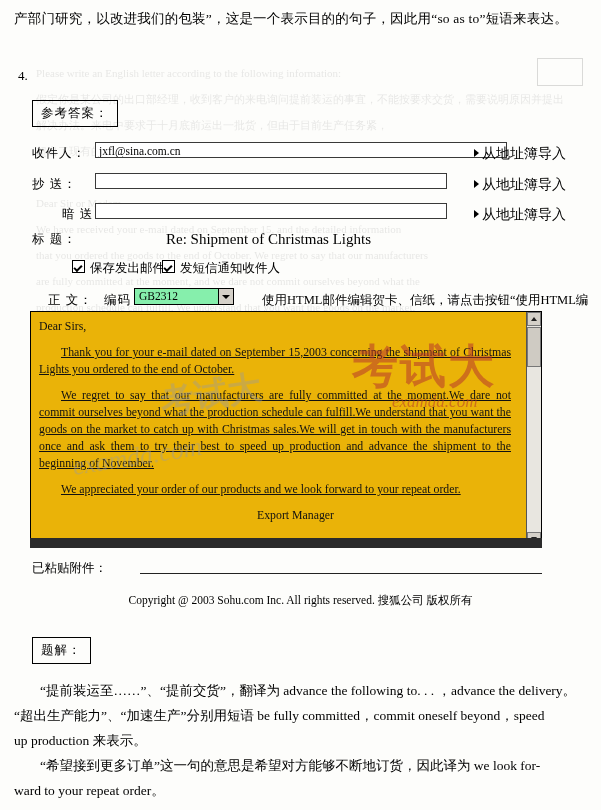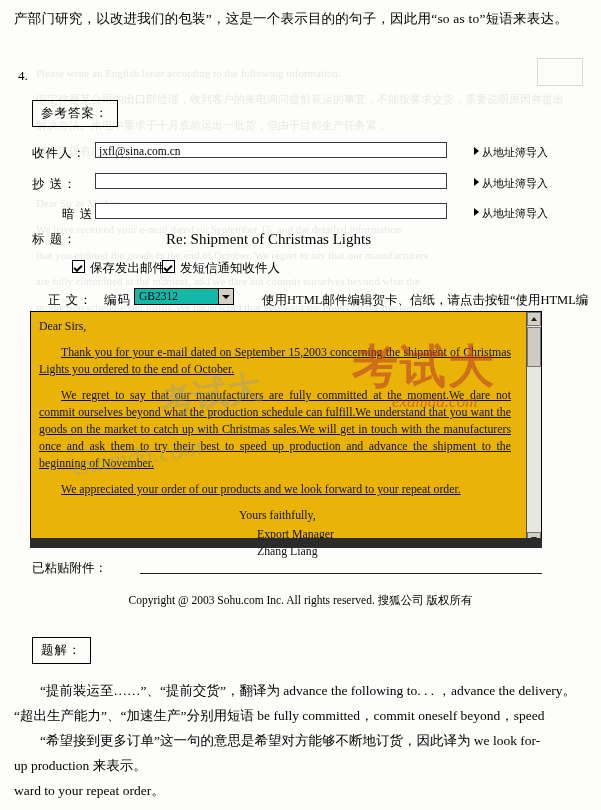--- a/index.html
+++ b/index.html
@@ -87,21 +87,21 @@
     font-family: "Liberation Serif", serif;
     font-size: 11.5px;
     padding: 1px 3px;
     color: #000;
     line-height: 14px;
     overflow: hidden;
     white-space: nowrap;
   }
   .addr-link {
     position: absolute;
-    font-size: 11px;
+    font-size: 14px;
     color: #000;
     letter-spacing: 0px;
     white-space: nowrap;
   }
   .tri {
     display: inline-block;
     width: 0; height: 0;
     border-left: 5px solid #000;
     border-top: 4px solid transparent;
     border-bottom: 4px solid transparent;
@@ -129,21 +129,21 @@
     top: 4px;
     width: 6px;
     height: 3px;
     border-left: 2px solid #000;
     border-bottom: 2px solid #000;
     transform: rotate(-45deg);
   }
   .select-box {
     position: absolute;
     border: 1px solid #000;
-    background: #14b8a6;
+    background: #86efac;
     height: 17px;
     box-sizing: border-box;
     font-size: 11.5px;
     line-height: 15px;
     padding-left: 4px;
     color: #000;
   }
   .select-arrow {
     position: absolute;
     right: 0px;
@@ -355,21 +355,21 @@
 
     <div class="para-top">产部门研究，以改进我们的包装”，这是一个表示目的的句子，因此用“so as to”短语来表达。</div>
 
     <div class="corner-box"></div>
 
     <div class="num4">4.</div>
 
     <div class="label-box" id="ref-answer-box">参考答案：</div>
 
     <div class="form-label" style="left:32px; top:145px;">收件人：</div>
-    <div class="inputbox" style="left:95px; top:142px; width:352px;">jxfl@sina.com.cn</div>
+    <div class="inputbox" style="left:95px; top:142px; width:412px;">jxfl@sina.com.cn</div>
     <div class="addr-link" style="left:474px; top:145px;"><span class="tri"></span><span>从地址簿导入</span></div>
 
     <div class="form-label" style="left:32px; top:176px;">抄  送：</div>
     <div class="inputbox" style="left:95px; top:173px; width:352px;"></div>
     <div class="addr-link" style="left:474px; top:176px;"><span class="tri"></span><span>从地址簿导入</span></div>
 
     <div class="form-label" style="left:32px; top:206px;padding-left:30px;">暗  送：</div>
     <div class="inputbox" style="left:95px; top:203px; width:352px;"></div>
     <div class="addr-link" style="left:474px; top:206px;"><span class="tri"></span><span>从地址簿导入</span></div>
 
@@ -390,45 +390,43 @@
       <span class="select-arrow"></span>
     </div>
     <div class="editor-note" style="left:262px; top:292px;">使用HTML邮件编辑贺卡、信纸，请点击按钮“使用HTML编辑”</div>
 
     <div class="editor">
       <div class="editor-inner">
         <p>Dear Sirs,</p>
         <p class="indent">Thank you for your e-mail dated on September 15,2003 concerning the shipment of Christmas Lights you ordered to the end of October.</p>
         <p class="indent">We regret to say that our manufacturers are fully committed at the moment.We dare not commit ourselves beyond what the production schedule can fulfill.We understand that you want the goods on the market to catch up with Christmas sales.We will get in touch with the manufacturers once and ask them to try their best to speed up production and advance the shipment to the beginning of November.</p>
         <p class="indent">We appreciated your order of our products and we look forward to your repeat order.</p>
-        <p style="margin-left:200px; margin-bottom:2px;">Yours faithfully,</p>
         <p style="margin-left:218px; margin-bottom:0px;">Export Manager</p>
-        <p style="margin-left:218px;">Zhang Liang</p>
       </div>
       <div class="scrollbar">
         <div class="sb-up"></div>
         <div class="sb-thumb"></div>
         <div class="sb-down"></div>
       </div>
     </div>
 
     <div class="bottom-strip"></div>
 
     <div class="attach-label">已粘贴附件：</div>
     <div class="attach-line"></div>
 
     <div class="copyright">Copyright @ 2003 Sohu.com Inc. All rights reserved. 搜狐公司 版权所有</div>
 
     <div class="label-box" id="jiejie-box">题解：</div>
 
     <div class="explain">
       <p style="text-indent:26px;">“提前装运至……”、“提前交货”，翻译为 advance the following to. . . ，advance the delivery。</p>
       <p>“超出生产能力”、“加速生产”分别用短语 be fully committed，commit oneself beyond，speed</p>
+      <p>up production 来表示。</p>
       <p style="text-indent:26px;">“希望接到更多订单”这一句的意思是希望对方能够不断地订货，因此译为 we look for-</p>
-      <p>up production 来表示。</p>
       <p>ward to your repeat order。</p>
     </div>
 
   </div>
 
   <div class="wm" id="wm-cn">考试大</div>
   <div class="wm" id="wm-en">examda.com</div>
   <div class="wm" id="wm-cn2">考试大</div>
   <div class="wm" id="wm-en2">examda.com</div>
 

